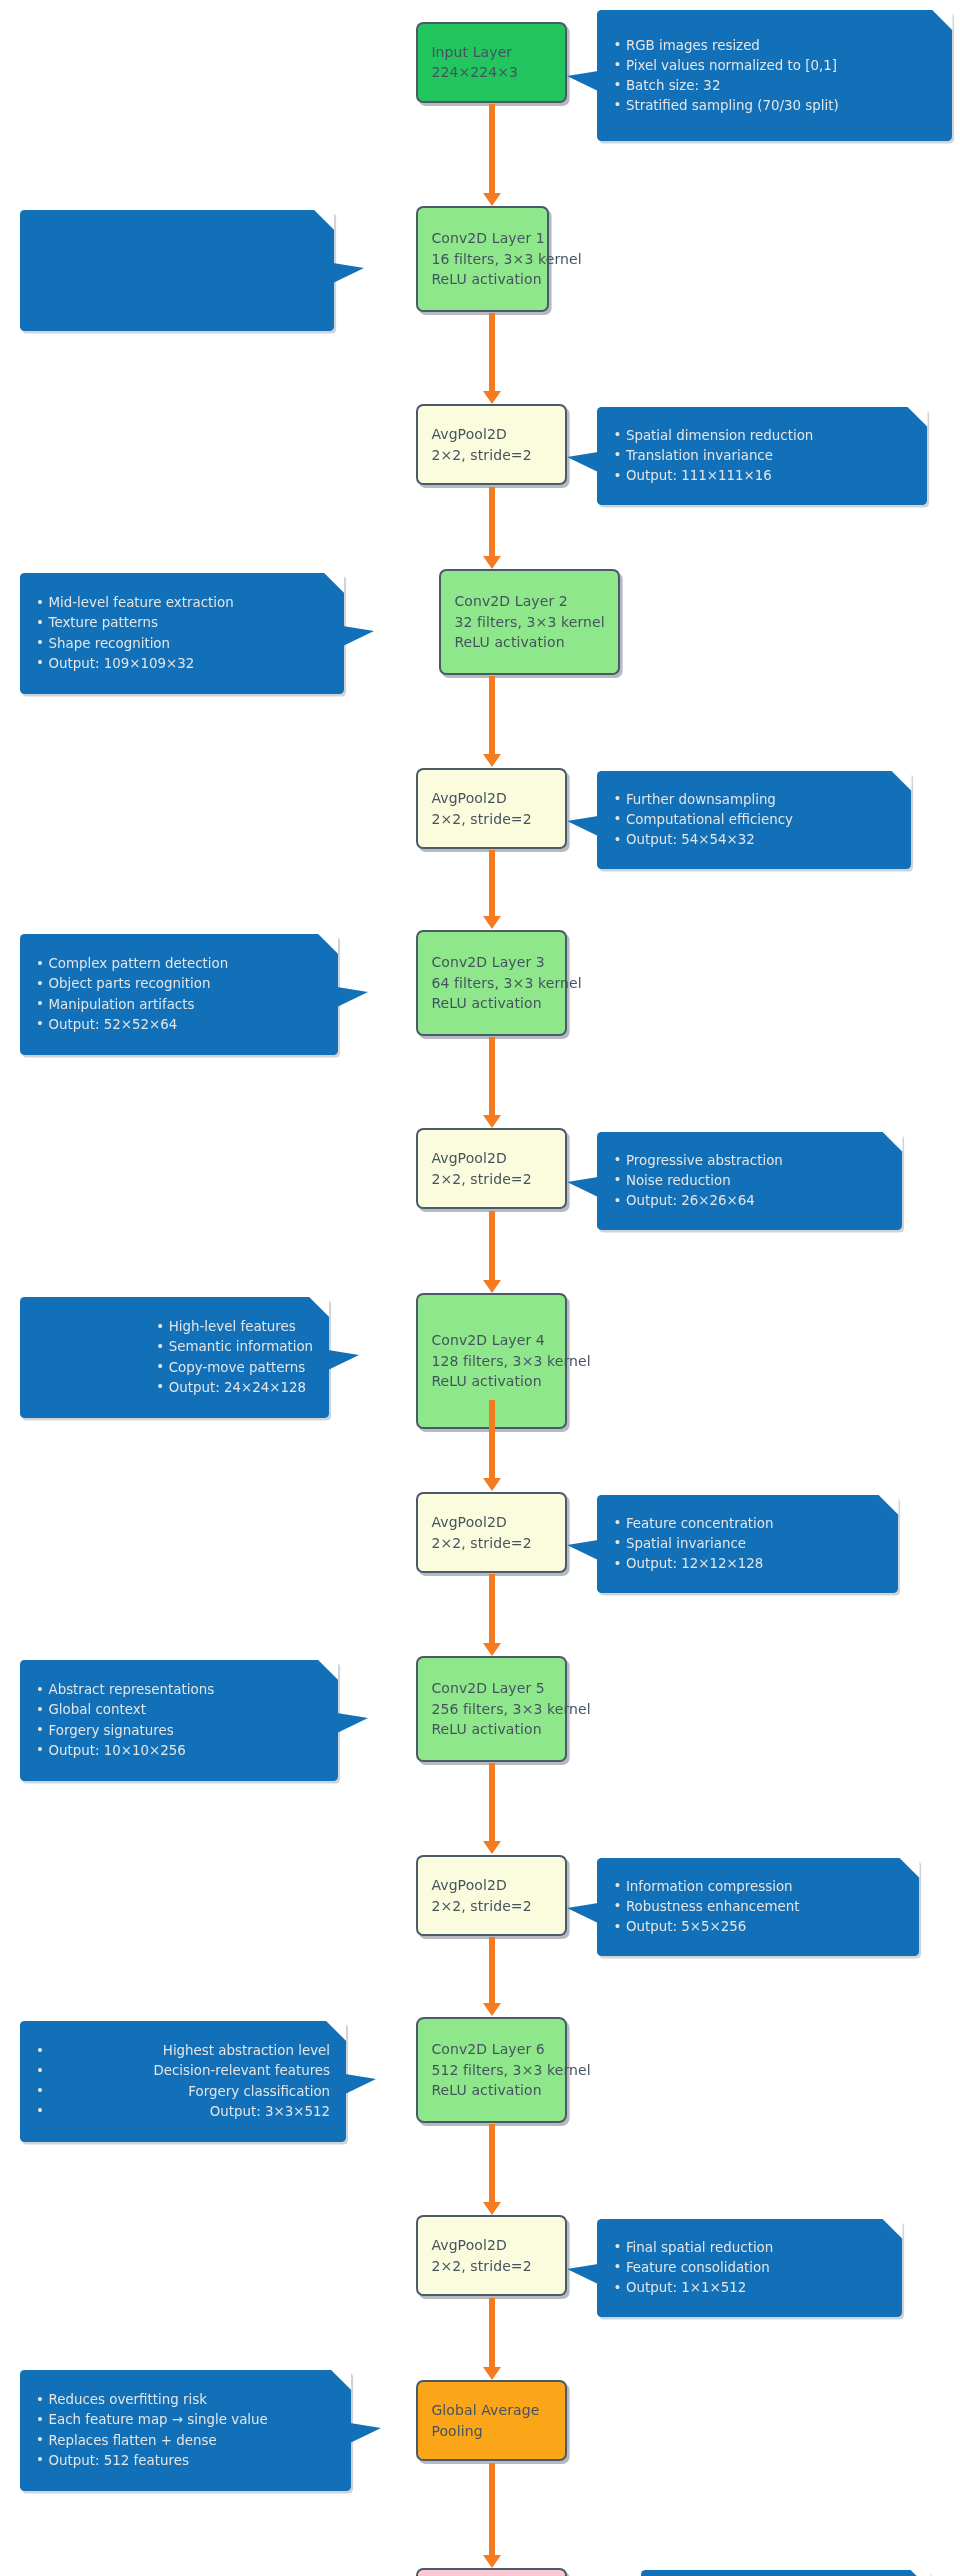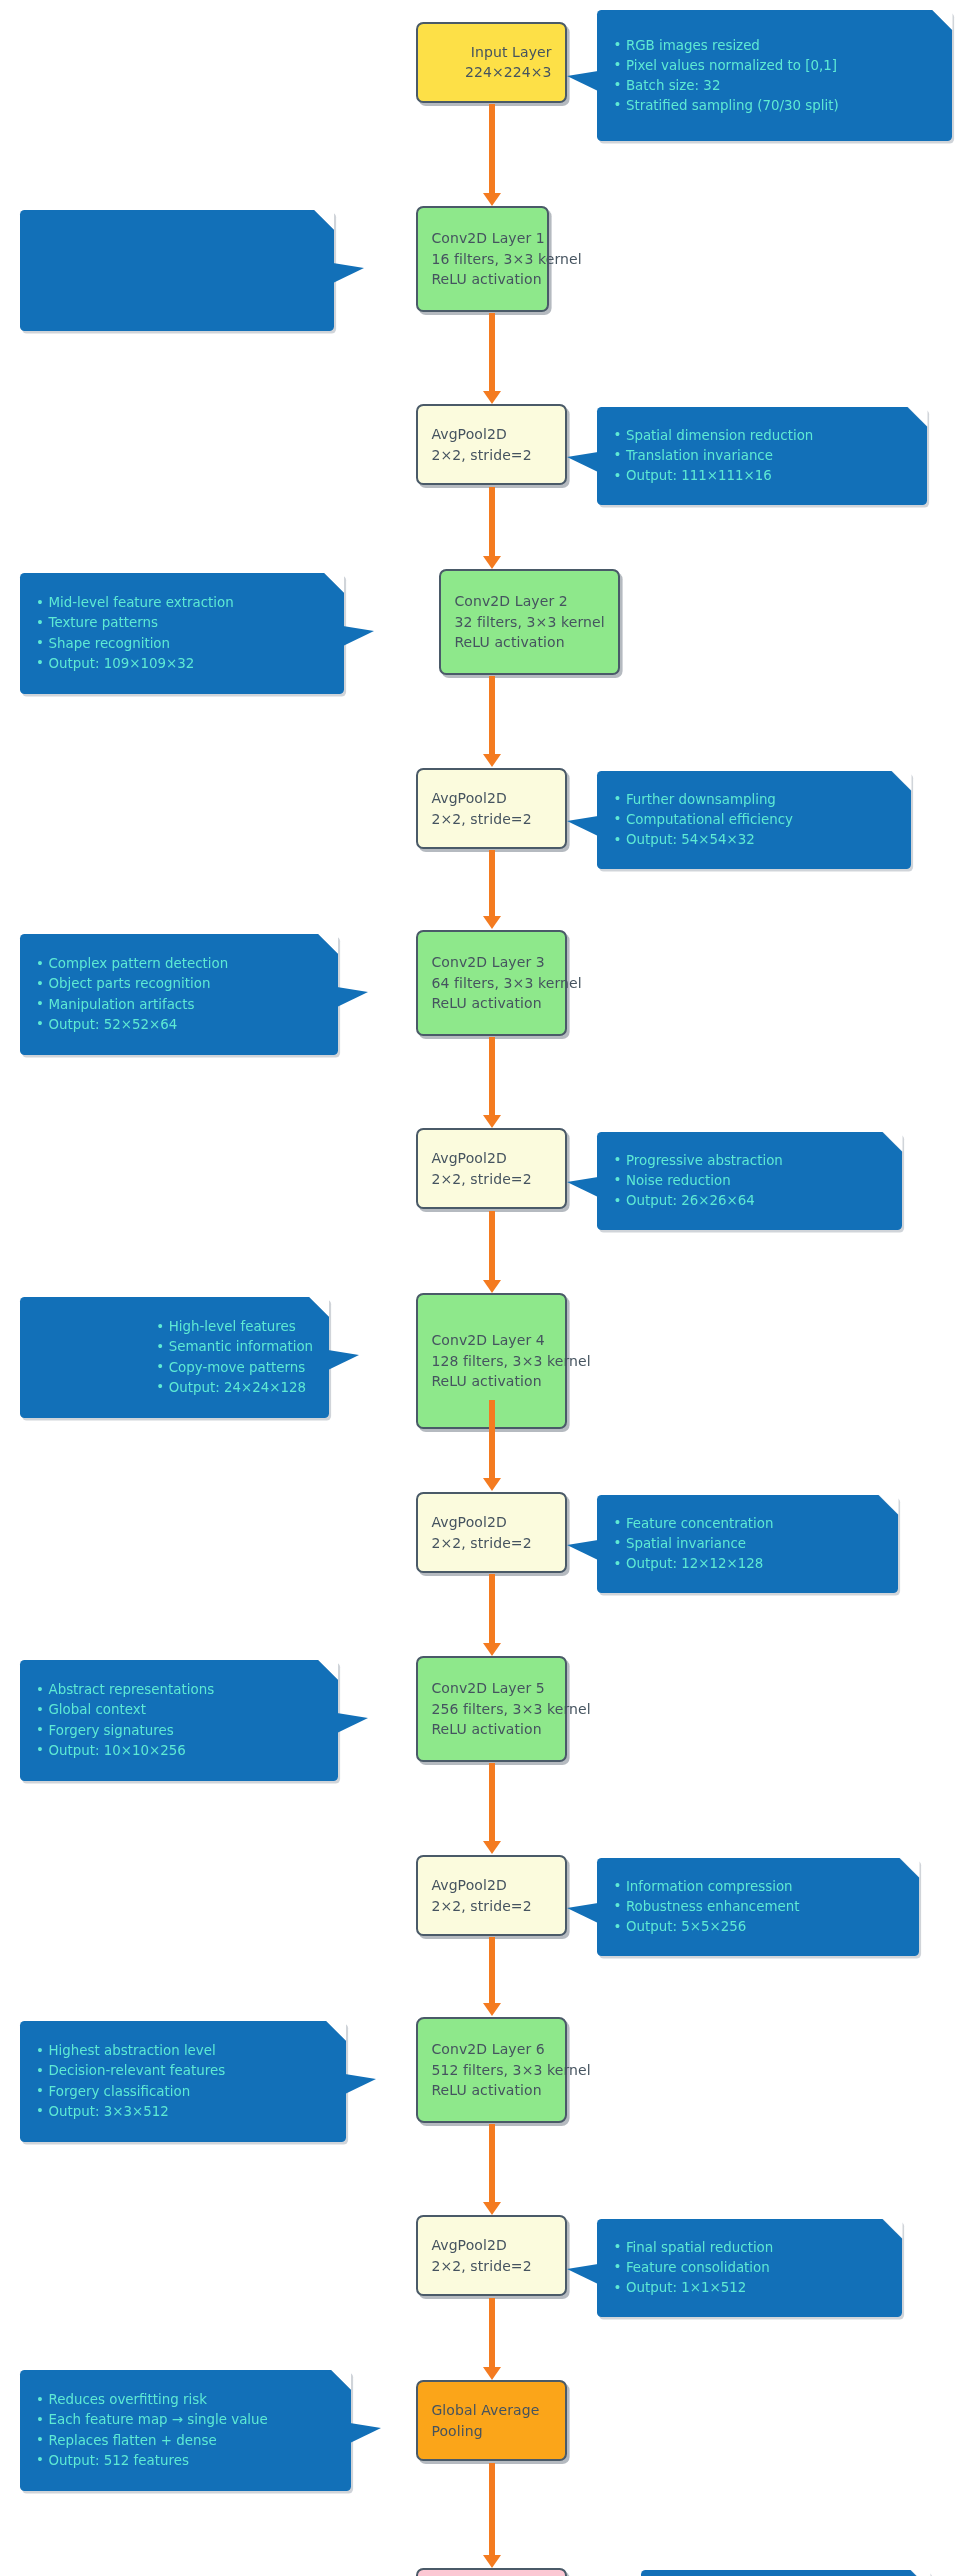--- a/index.html
+++ b/index.html
@@ -32,31 +32,31 @@
     flex-direction: column;
     justify-content: center;
     padding: 0 13.4px;
     color: #45535f;
     font-size: 14px;
     line-height: 1.46;
     letter-spacing: 0.1px;
   }
   .node .nline { white-space: nowrap; }
 
-  .node.input   { background: #fde047; align-items: flex-end; }
+  .node.input   { background: #22c55e; }
   .node.conv    { background: #8ee88b; }
   .node.pool    { background: #fbfbdd; }
   .node.gap     { background: #fba519; }
   .node.dense   { background: #fcc8d4; }
 
   
   .note {
     position: absolute;
     background: #1270b8;
-    color: #5eead4;
+    color: #e5e5e5;
     font-size: 13.4px;
     line-height: 1.5;
     padding: 13.4px 15.5px 13.4px 15.5px;
     border-radius: 4.6px;
     box-shadow: 2.1px 2.6px 0 rgba(150,160,170,0.45);
     display: flex;
     flex-direction: column;
     justify-content: center;
   }
   
@@ -279,21 +279,21 @@
         <li>Robustness enhancement</li>
         <li>Output: 5×5×256</li>
       </ul>
     </div>
     <div class="arrow" style="left: 489px; top: 1937px; height: 67px;"></div>
     <div class="node conv" style="left: 416px; top: 2017px; width: 151px; height: 106px; border-radius: 8px;">
       <div class="nline">Conv2D Layer 6</div>
       <div class="nline">512 filters, 3×3 kernel</div>
       <div class="nline">ReLU activation</div>
     </div>
-    <div class="note ptr-right" style="left: 19.6px; top: 2021px; width: 326px; height: 121px;">
+    <div class="note ptr-right" style="left: 19.6px; top: 2021px; width: 326px; height: 121px; text-align: right;">
       <span class="fold"></span>
       <ul>
         <li>Highest abstraction level</li>
         <li>Decision-relevant features</li>
         <li>Forgery classification</li>
         <li>Output: 3×3×512</li>
       </ul>
     </div>
     <div class="arrow" style="left: 489px; top: 2124px; height: 79px;"></div>
     <div class="node pool" style="left: 416px; top: 2215px; width: 151px; height: 81px;">

